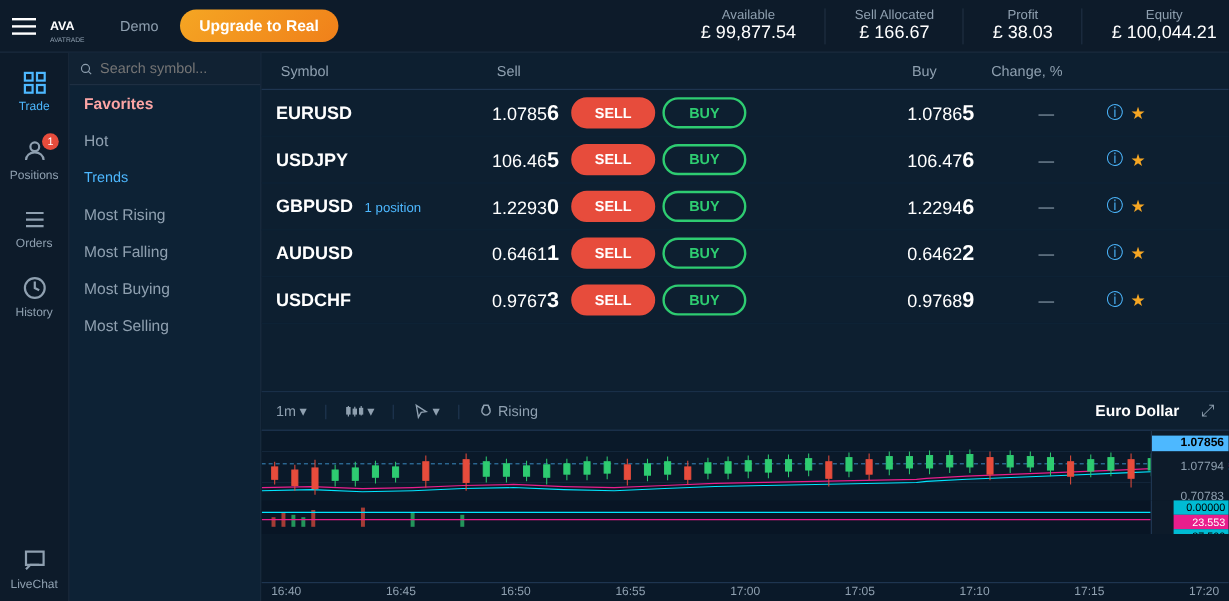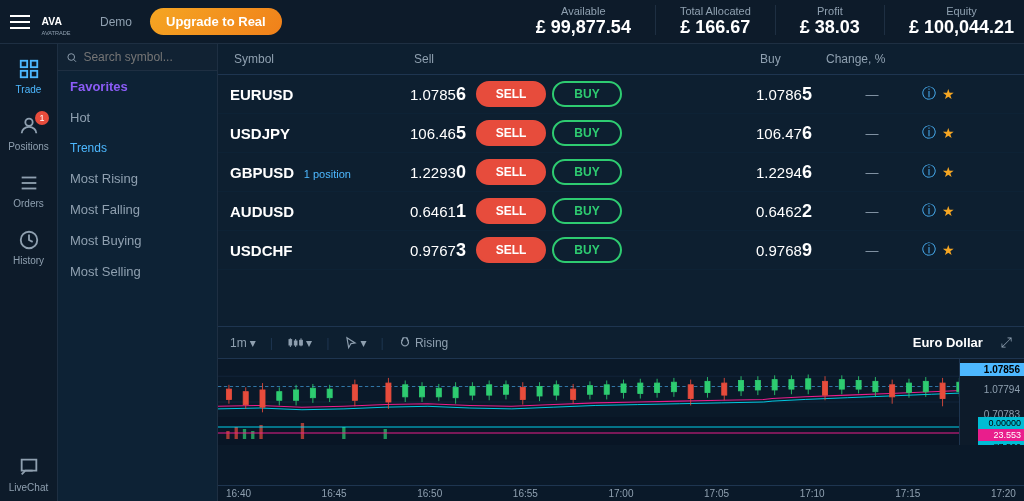--- a/index.html
+++ b/index.html
@@ -22,21 +22,21 @@
     .demo-badge { color: #8fa0b0; font-size: 12px; margin: 0 8px; }
     .upgrade-btn {
       background: linear-gradient(135deg, #f5a623, #f0801a);
       border: none; border-radius: 20px; color: #fff;
       padding: 6px 16px; font-size: 13px; cursor: pointer; font-weight: bold;
       margin-right: auto;
     }
     .nav-stats { display: flex; gap: 24px; margin-left: auto; }
     .nav-stat { text-align: center; }
     .nav-stat-label { color: #8fa0b0; font-size: 11px; }
-    .nav-stat-value { color: #fff; font-size: 18px; font-weight: bold; }
+    .nav-stat-value { color: #fff; font-size: 15px; font-weight: normal; }
     .nav-divider { width: 1px; background: #1e2f42; height: 30px; }
 
     
     .main { display: flex; height: calc(501px - 44px); }
 
     
     .left-sidebar {
       width: 58px;
       background: #0d1b2a;
       border-right: 1px solid #1e2f42;
@@ -98,21 +98,21 @@
       width: 100%;
       outline: none;
     }
     .symbol-menu { display: flex; flex-direction: column; overflow-y: auto; }
     .symbol-menu-item {
       padding: 8px 12px;
       cursor: pointer;
       color: #8fa0b0;
       font-size: 13px;
     }
-    .symbol-menu-item.active { color: #8b5cf6; font-weight: bold; }
+    .symbol-menu-item.active { color: #fca5a5; font-weight: bold; }
     .symbol-menu-item.category { color: #4db8ff; font-size: 12px; }
 
     
     .table-area {
       flex: 1;
       display: flex;
       flex-direction: column;
       background: #0d1f30;
     }
     .table-header {
@@ -228,21 +228,21 @@
 
   <button class="upgrade-btn">Upgrade to Real</button>
 
   <div class="nav-stats">
     <div class="nav-stat">
       <div class="nav-stat-label">Available</div>
       <div class="nav-stat-value">£ 99,877.54</div>
     </div>
     <div class="nav-divider"></div>
     <div class="nav-stat">
-      <div class="nav-stat-label">Total Allocated</div>
+      <div class="nav-stat-label">Sell Allocated</div>
       <div class="nav-stat-value">£ 166.67</div>
     </div>
     <div class="nav-divider"></div>
     <div class="nav-stat">
       <div class="nav-stat-label">Profit</div>
       <div class="nav-stat-value">£ 38.03</div>
     </div>
     <div class="nav-divider"></div>
     <div class="nav-stat">
       <div class="nav-stat-label">Equity</div>

